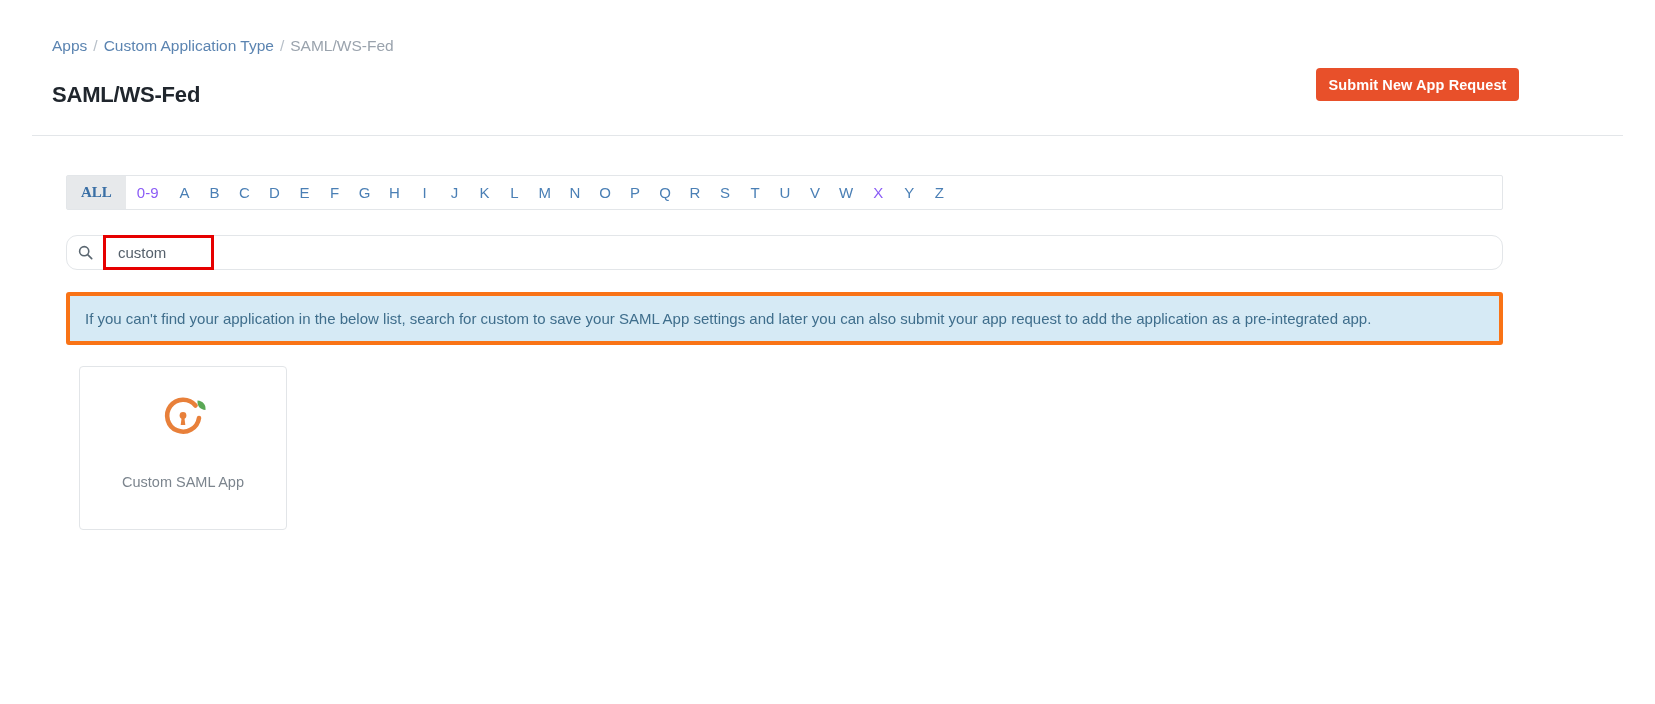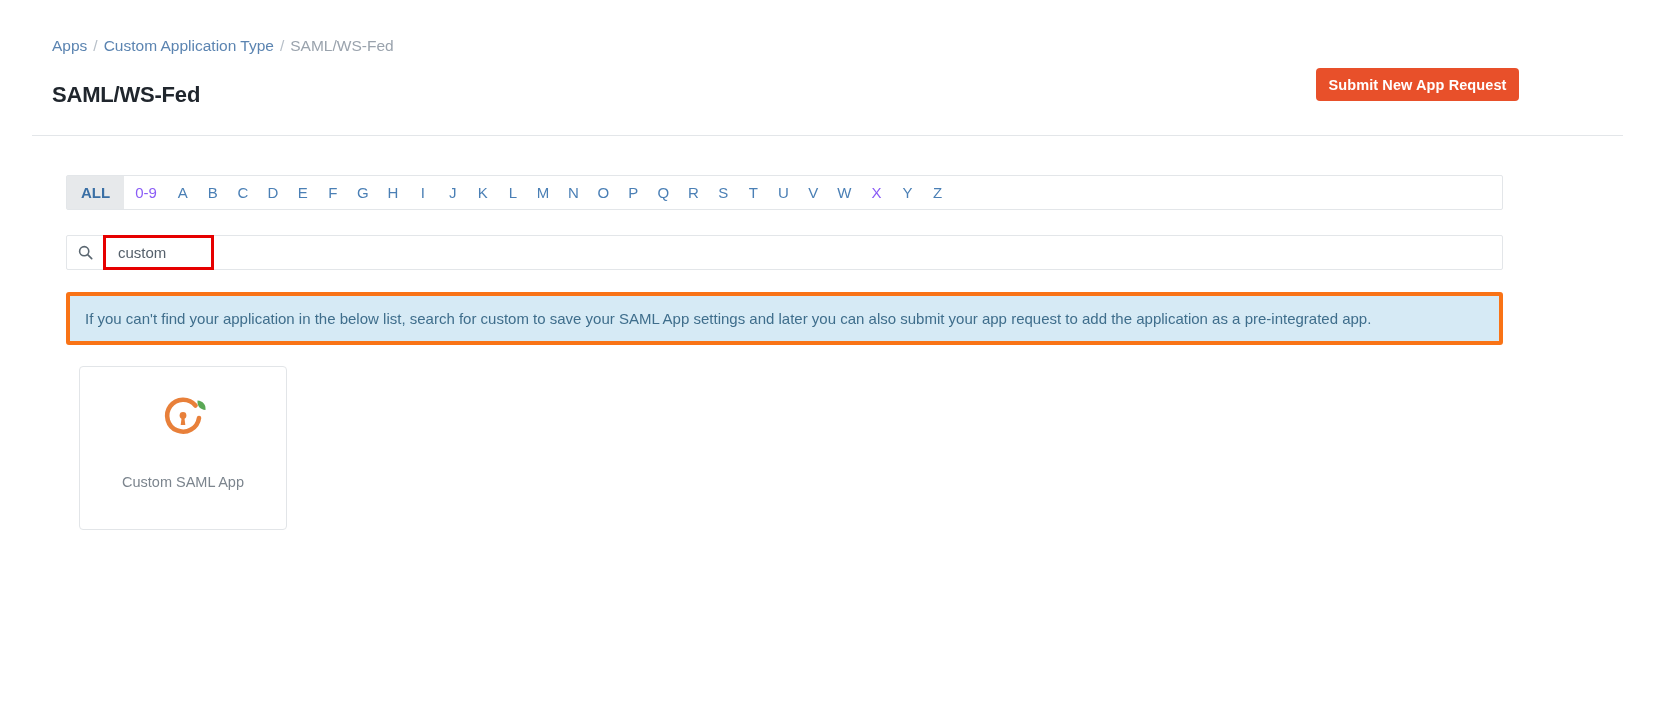--- a/index.html
+++ b/index.html
@@ -109,36 +109,37 @@
     user-select: none;
     flex: 0 0 auto;
     padding: 0 9px;
     min-width: 30px;
   }
   .alpha-item.active {
     background: #e7e9eb;
     color: #3a6fa5;
     font-weight: bold;
     padding: 0 14px;
+    font-family: Liberation Serif, serif;
   }
   .alpha-item.disabled {
     color: #8b5cf6;
     cursor: default;
     padding: 0 11px;
   }
 
   
   .search-row {
     position: absolute;
     top: 235px;
     left: 66px;
     width: 1437px;
     height: 35px;
     border: 1px solid #e3e6e9;
-    border-radius: 2px;
+    border-radius: 11px;
     background: #ffffff;
     display: flex;
     align-items: center;
   }
   .search-icon-box {
     width: 37px;
     height: 33px;
     display: flex;
     align-items: center;
     justify-content: center;

